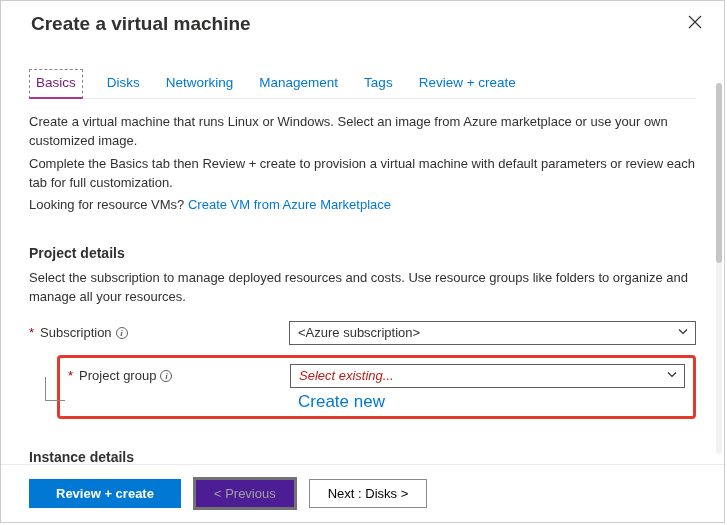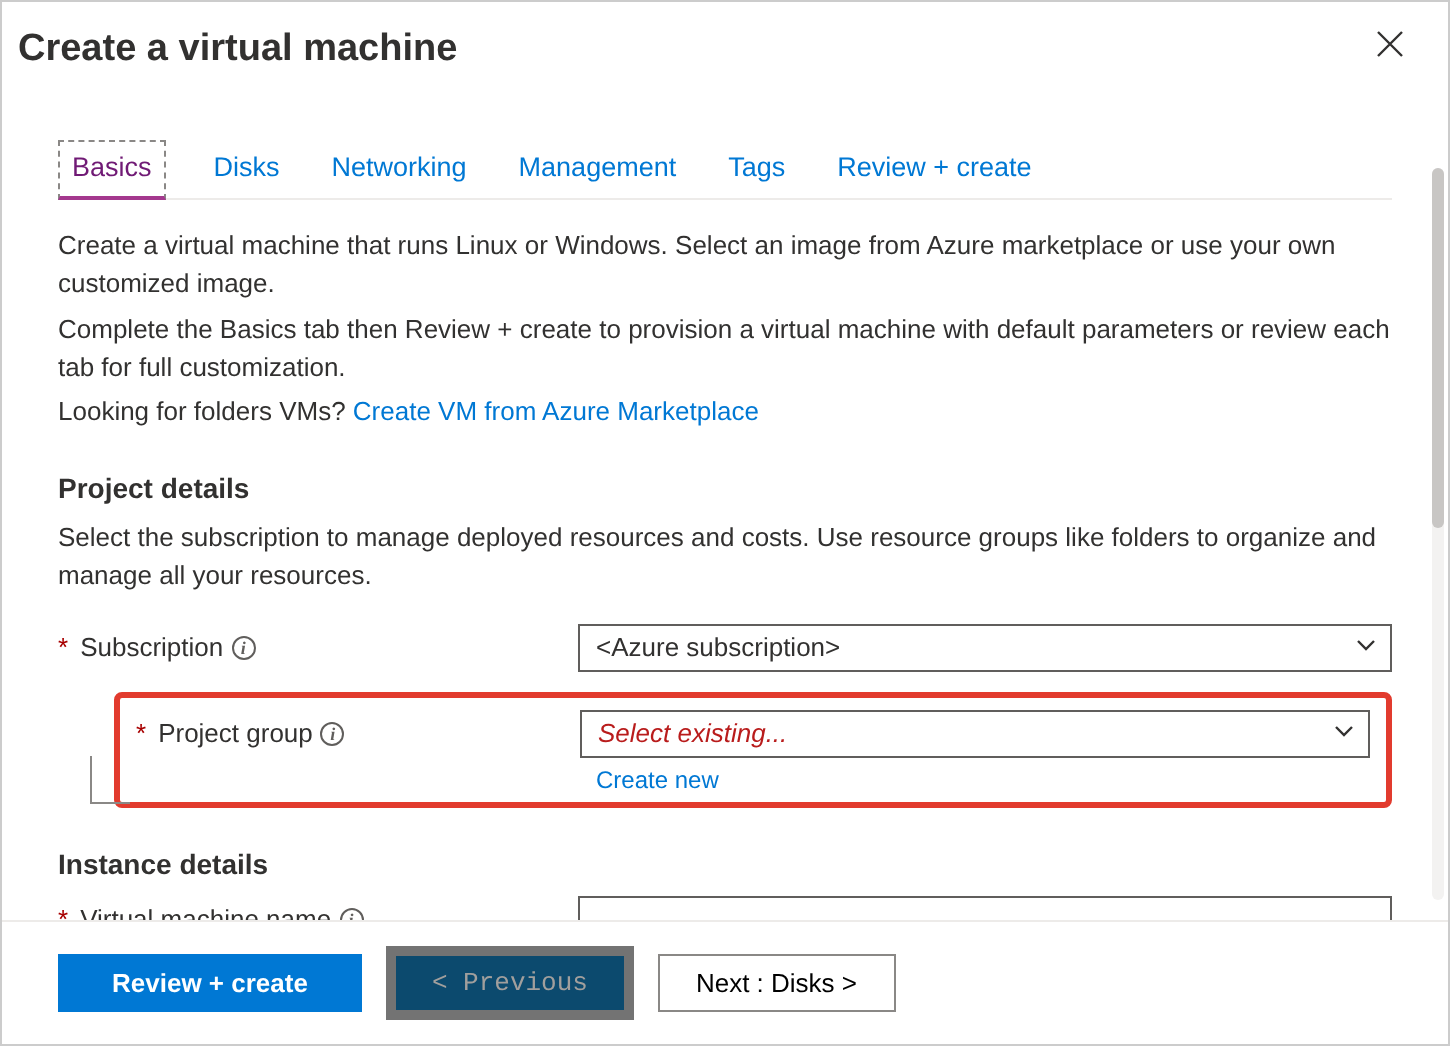--- a/index.html
+++ b/index.html
@@ -18,21 +18,21 @@
     width: 725px;
     height: 523px;
     position: relative;
     display: flex;
     flex-direction: column;
   }
   .header {
     display: flex;
     align-items: center;
     justify-content: space-between;
-    padding: 10px 18px 6px 8px;
+    padding: 10px 18px 6px 30px;
   }
   .header h1 {
     font-size: 19px;
     font-weight: 600;
     color: #323130;
   }
   .close {
     font-size: 16px;
     color: #323130;
     cursor: pointer;
@@ -88,21 +88,21 @@
   }
   .desc {
     color: #323130;
     line-height: 1.45;
     margin-bottom: 4px;
   }
   .link { color: #0078d4; cursor: pointer; }
   .section-title {
     font-weight: 600;
     font-size: 14px;
-    margin-top: 20px;
+    margin-top: 30px;
     margin-bottom: 8px;
   }
   .section-desc { line-height: 1.45; margin-bottom: 14px; }
   .field-row {
     display: flex;
     align-items: center;
     margin-bottom: 10px;
   }
   .field-label {
     width: 260px;
@@ -157,21 +157,21 @@
   .highlight-box {
     border: 3px solid #e23b2e;
     border-radius: 4px;
     padding: 6px 8px 4px 8px;
     margin: 4px 0 14px 28px;
   }
   .highlight-box .field-row { margin-bottom: 2px; }
   .highlight-box .field-label { width: 222px; }
   .create-new {
     color: #0078d4;
-    font-size: 12px;
+    font-size: 17px;
     margin-left: 230px;
     margin-top: 2px;
     cursor: pointer;
     display: inline-block;
   }
   .indent-line {
     position: absolute;
     left: 44px;
     top: 334px;
     width: 20px;
@@ -194,25 +194,24 @@
     cursor: pointer;
   }
   .btn-primary {
     background: #0078d4;
     color: #fff;
     border: 1px solid #0078d4;
     padding: 6px 26px;
     font-weight: 600;
   }
   .btn-disabled {
-    background: #0c4a6e;
+    background: #4c1d95;
     color: #a19f9d;
-    border: 5px solid #737373;
+    border: 3px solid #737373;
     cursor: default;
-    font-family: Liberation Mono, monospace;
   }
 </style>
 </head>
 <body>
 
 <div class="panel">
   <div class="header">
     <h1>Create a virtual machine</h1>
     <div class="close">
       <svg width="14" height="14" viewBox="0 0 14 14">
@@ -231,21 +230,21 @@
         <div class="tab">Disks</div>
         <div class="tab">Networking</div>
         <div class="tab">Management</div>
         <div class="tab">Tags</div>
         <div class="tab">Review + create</div>
       </div>
 
       <p class="desc">Create a virtual machine that runs Linux or Windows. Select an image from Azure marketplace or use your own customized image.</p>
       <p class="desc">Complete the Basics tab then Review + create to provision a virtual machine with default parameters or review each tab for full customization.</p>
       <p class="desc">
-        <span>Looking for folders VMs?  </span><span class="link">Create VM from Azure Marketplace</span>
+        <span>Looking for resource VMs?  </span><span class="link">Create VM from Azure Marketplace</span>
       </p>
 
       <div class="section-title">Project details</div>
       <p class="section-desc">Select the subscription to manage deployed resources and costs. Use resource groups like folders to organize and manage all your resources.</p>
 
       <div class="field-row">
         <div class="field-label">
           <span class="req">*</span>
           <span>Subscription</span>
           <span class="info-icon">i</span>

